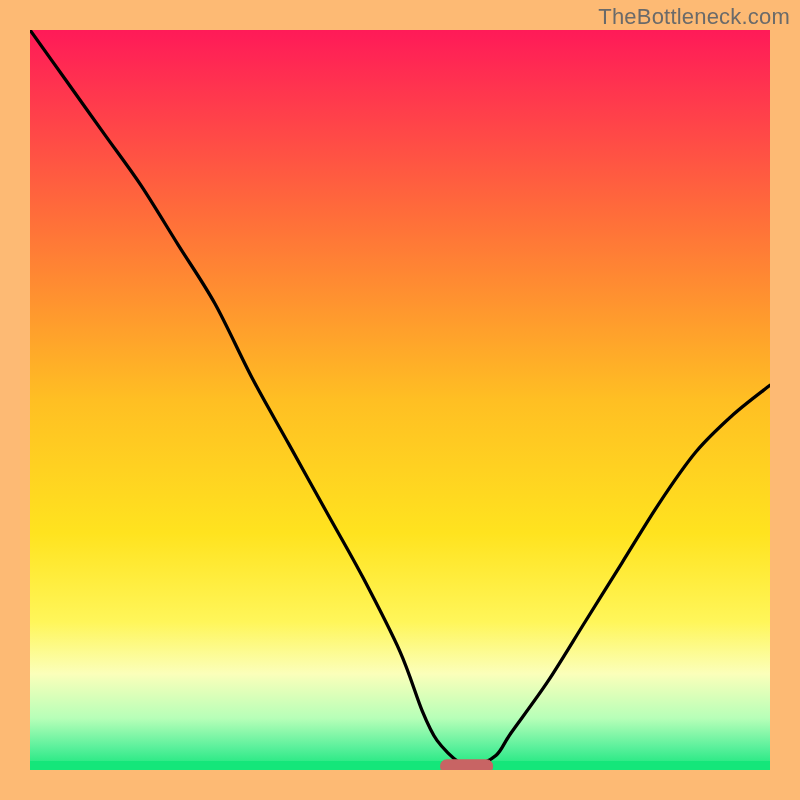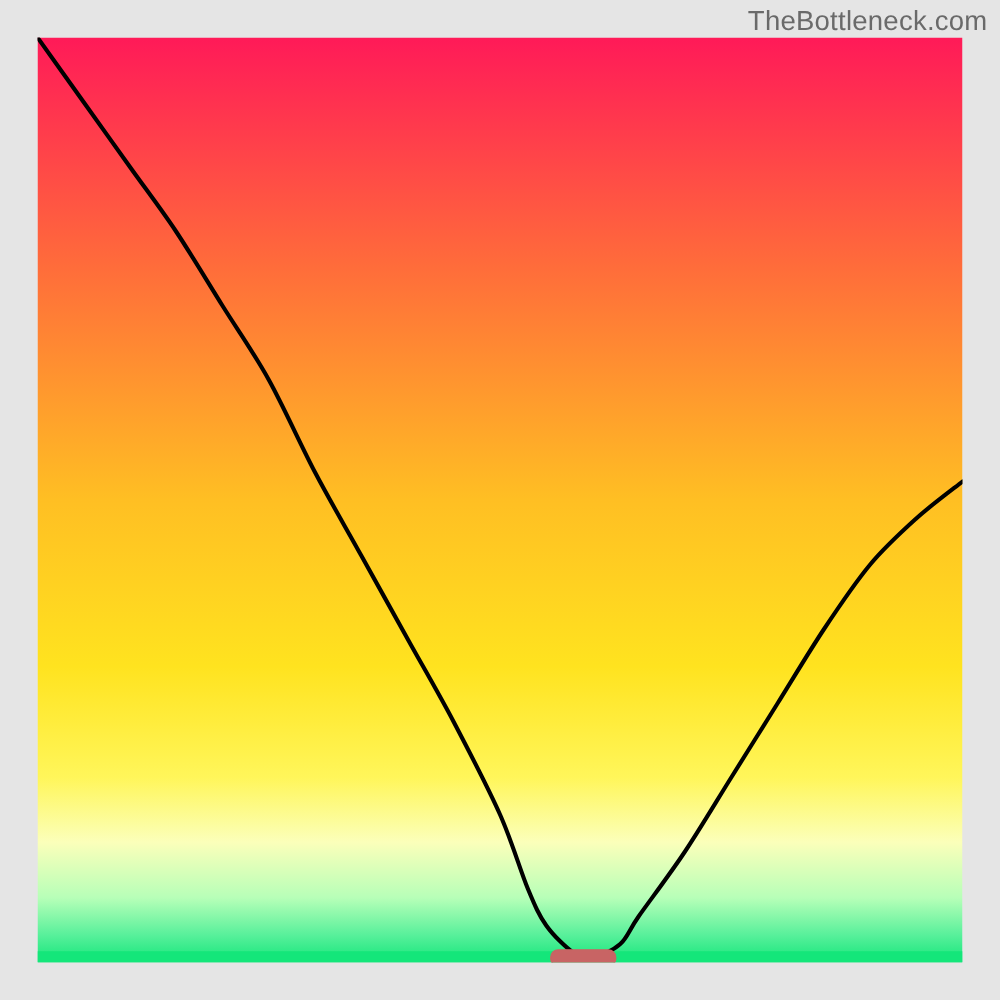--- a/index.html
+++ b/index.html
@@ -9,21 +9,21 @@
     height: 800px;
     background: #000;
     overflow: hidden;
   }
   .frame {
     position: absolute;
     left: 0;
     top: 0;
     width: 800px;
     height: 800px;
-    background: #e5e5e5;
+    background: #fdba74;
   }
   .plot {
     position: absolute;
     left: 30px;
     top: 30px;
     width: 740px;
     height: 740px;
   }
   .watermark {
     position: absolute;

